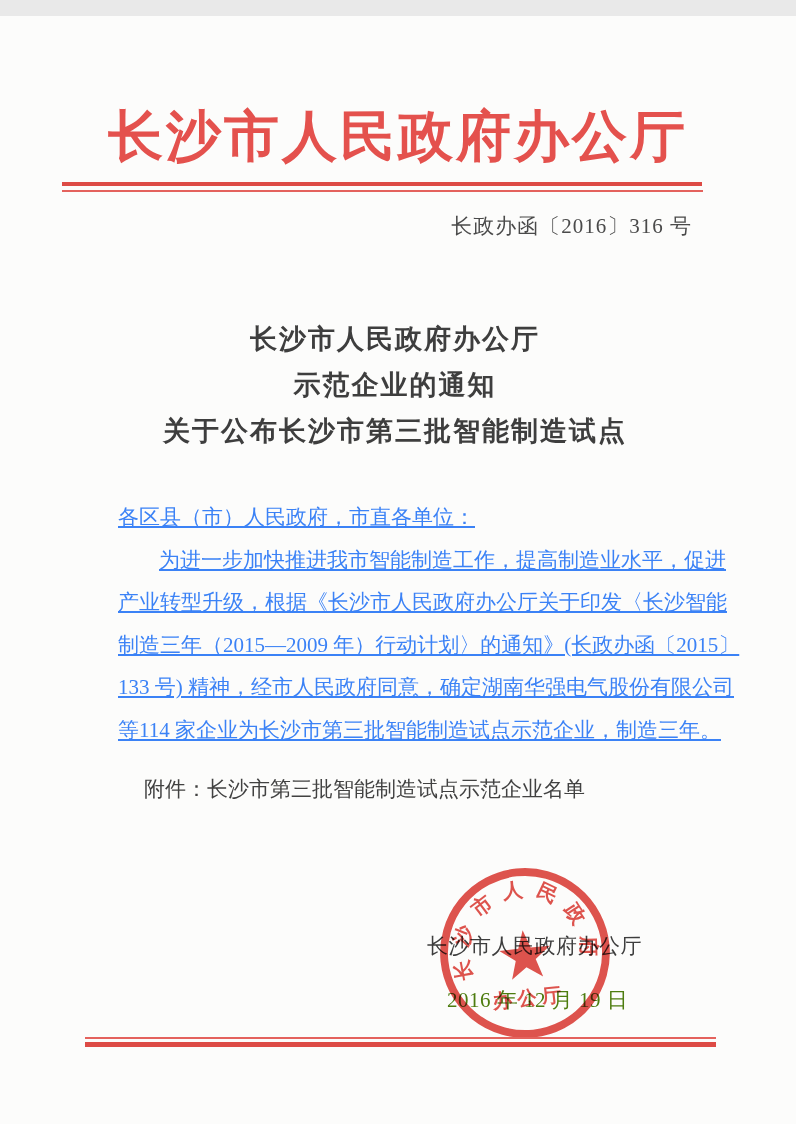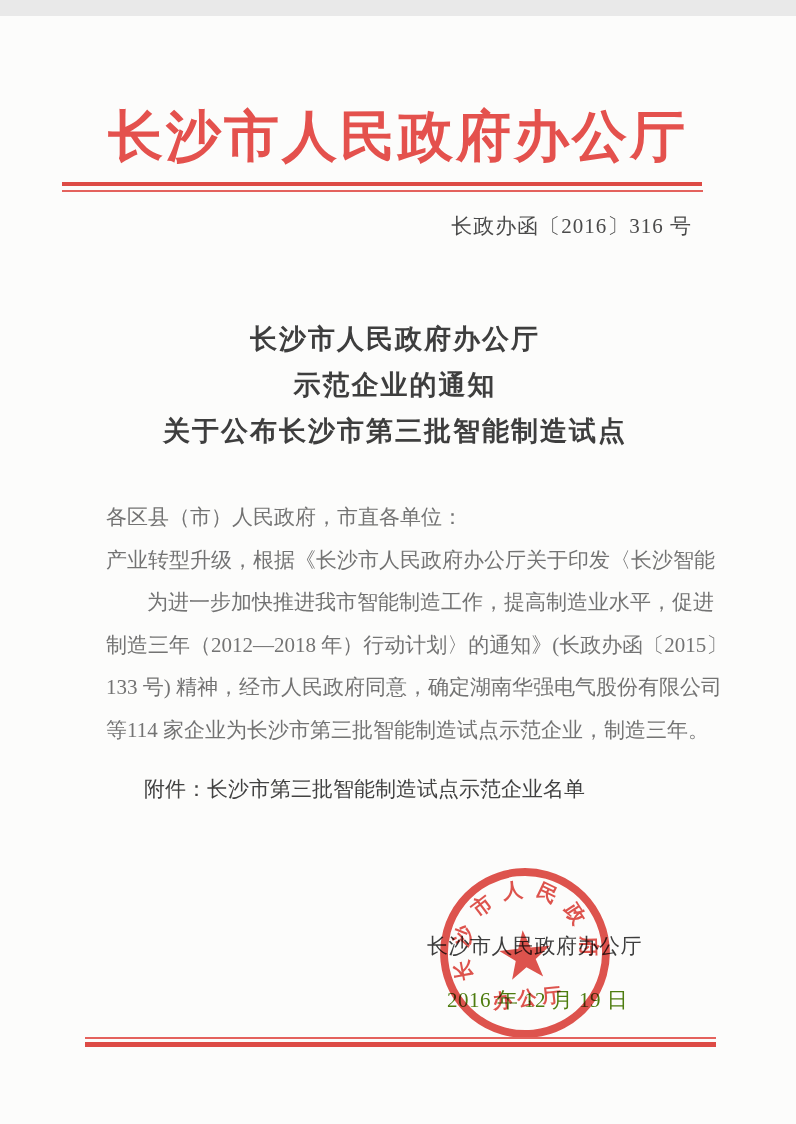--- a/index.html
+++ b/index.html
@@ -47,26 +47,27 @@
   }
   .title-line {
     font-size: 27px;
     font-weight: 700;
     letter-spacing: 2px;
     line-height: 46px;
     white-space: nowrap;
   }
   .body-block {
     position: absolute;
-    left: 106px;
+    left: 118px;
     width: 596px;
     top: 480px;
     font-size: 21px;
     line-height: 42.5px;
-    color: #737373;
+    color: #3b82f6;
+    text-decoration: underline;
   }
   .salutation { white-space: nowrap; }
   .body-line {
     text-align: justify;
     text-align-last: justify;
     white-space: nowrap;
   }
   .body-line.indent { padding-left: 41px; }
   .attachment-block {
     position: absolute;
@@ -125,23 +126,23 @@
   <div class="doc-number">长政办函〔2016〕316 号</div>
 
   <div class="title-block">
     <div class="title-line">长沙市人民政府办公厅</div>
     <div class="title-line">示范企业的通知</div>
     <div class="title-line">关于公布长沙市第三批智能制造试点</div>
   </div>
 
   <div class="body-block">
     <div class="salutation">各区县（市）人民政府，市直各单位：</div>
+    <div class="body-line indent">为进一步加快推进我市智能制造工作，提高制造业水平，促进</div>
     <div class="body-line">产业转型升级，根据《长沙市人民政府办公厅关于印发〈长沙智能</div>
-    <div class="body-line indent">为进一步加快推进我市智能制造工作，提高制造业水平，促进</div>
-    <div class="body-line">制造三年（2012—2018 年）行动计划〉的通知》(长政办函〔2015〕</div>
+    <div class="body-line">制造三年（2015—2009 年）行动计划〉的通知》(长政办函〔2015〕</div>
     <div class="body-line">133 号) 精神，经市人民政府同意，确定湖南华强电气股份有限公司</div>
     <div class="body-line">等114 家企业为长沙市第三批智能制造试点示范企业，制造三年。</div>
   </div>
 
   <div class="attachment-block">附件：长沙市第三批智能制造试点示范企业名单</div>
 
   <div class="signature">长沙市人民政府办公厅</div>
 
   <div class="sign-date">2016 年 12 月 19 日</div>
 

